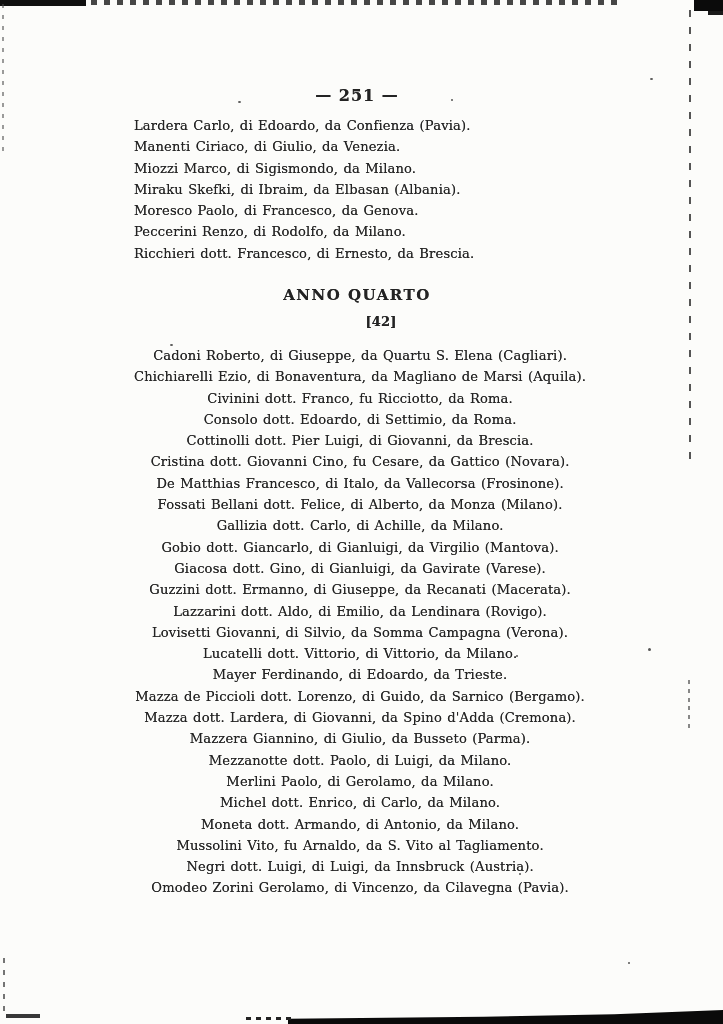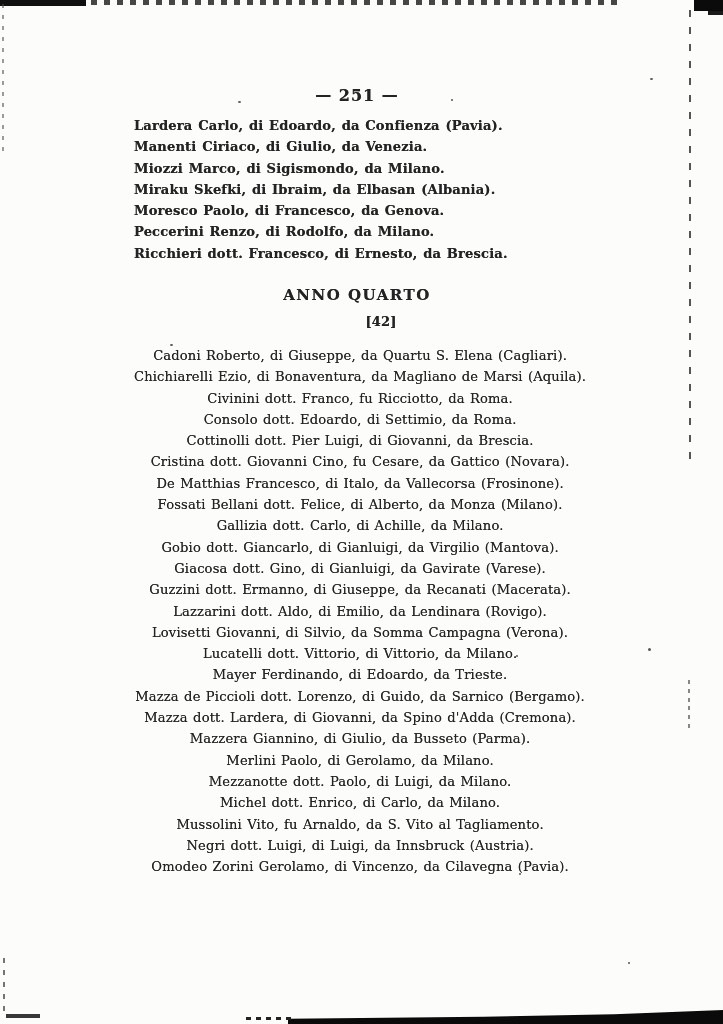--- a/index.html
+++ b/index.html
@@ -26,21 +26,21 @@
     font-weight: bold;
     letter-spacing: 1px;
   }
   .list { position: absolute; left: 134px; white-space: nowrap; }
   .list .entry {
     height: 21.3px;
     line-height: 21.3px;
     font-size: 13.1px;
     word-spacing: 1px;
   }
-  .list-top  { top: 115px; font-weight: bold; }
+  .list-top  { top: 115px; }
   .list-main { top: 345px; text-align: center; }
   .heading {
     position: absolute;
     left: 0; top: 286px;
     width: 714px;
     text-align: center;
     font-size: 15px;
     font-weight: bold;
     letter-spacing: 1.5px;
   }
@@ -163,21 +163,22 @@
       <div class="entry">Gobio dott. Giancarlo, di Gianluigi, da Virgilio (Mantova).</div>
       <div class="entry">Giacosa dott. Gino, di Gianluigi, da Gavirate (Varese).</div>
       <div class="entry">Guzzini dott. Ermanno, di Giuseppe, da Recanati (Macerata).</div>
       <div class="entry">Lazzarini dott. Aldo, di Emilio, da Lendinara (Rovigo).</div>
       <div class="entry">Lovisetti Giovanni, di Silvio, da Somma Campagna (Verona).</div>
       <div class="entry">Lucatelli dott. Vittorio, di Vittorio, da Milano.</div>
       <div class="entry">Mayer Ferdinando, di Edoardo, da Trieste.</div>
       <div class="entry">Mazza de Piccioli dott. Lorenzo, di Guido, da Sarnico (Bergamo).</div>
       <div class="entry">Mazza dott. Lardera, di Giovanni, da Spino d'Adda (Cremona).</div>
       <div class="entry">Mazzera Giannino, di Giulio, da Busseto (Parma).</div>
+      <div class="entry">Mezzanotte dott. Paolo, di Luigi, da Milano.</div>
       <div class="entry">Merlini Paolo, di Gerolamo, da Milano.</div>
-      <div class="entry">Mezzanotte dott. Paolo, di Luigi, da Milano.</div>
       <div class="entry">Michel dott. Enrico, di Carlo, da Milano.</div>
+      <div class="entry">Moneta dott. Armando, di Antonio, da Milano.</div>
       <div class="entry">Mussolini Vito, fu Arnaldo, da S. Vito al Tagliamento.</div>
       <div class="entry">Negri dott. Luigi, di Luigi, da Innsbruck (Austria).</div>
       <div class="entry">Omodeo Zorini Gerolamo, di Vincenzo, da Cilavegna (Pavia).</div>
     </div>
 
 </div>
 
 </body></html>

